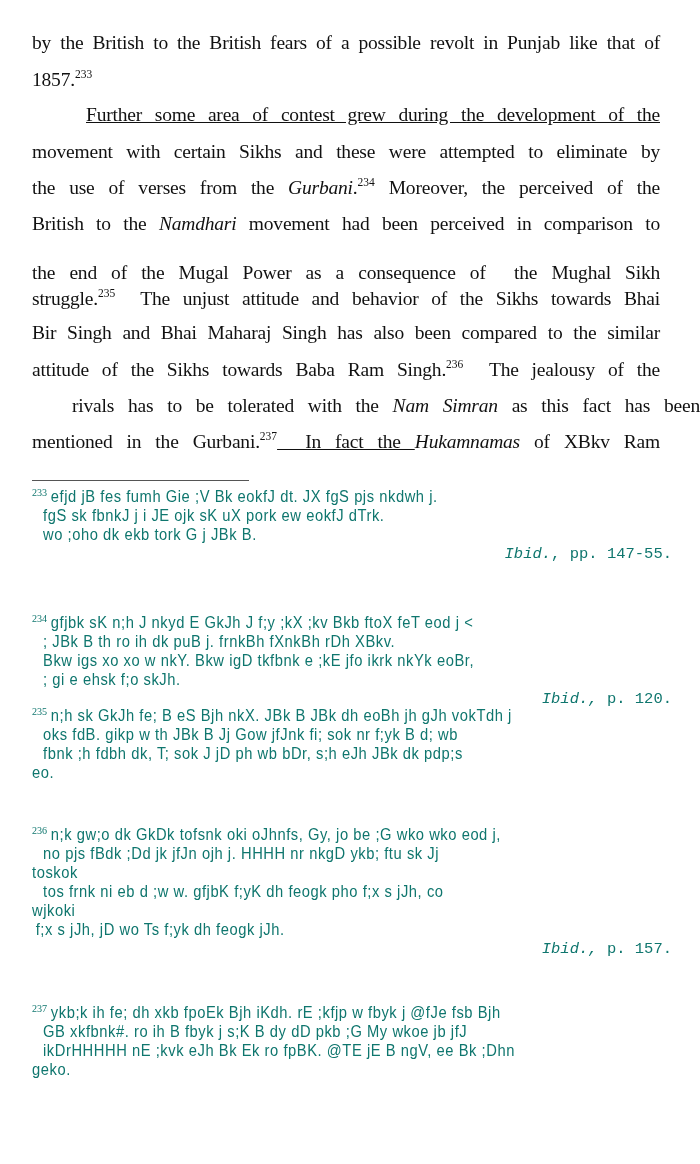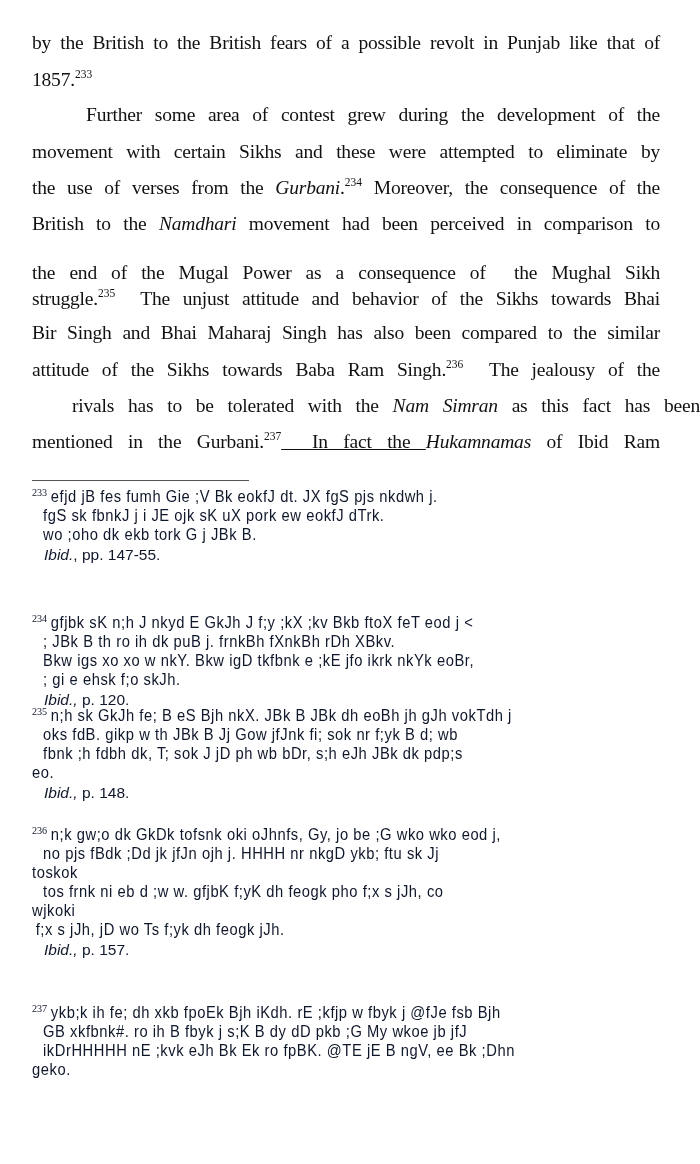--- a/index.html
+++ b/index.html
@@ -37,20 +37,21 @@
       line-height: 26px;
       white-space: nowrap;
     }
     .justify {
       text-align: justify;
       text-align-last: justify;
     }
     .indent {
       padding-left: 54px;
       box-sizing: border-box;
+      text-decoration: underline;
     }
     sup.fn {
       font-size: 11.5px;
       vertical-align: 0;
       position: relative;
       top: -8px;
       letter-spacing: 0;
     }
     i { font-style: italic; }
 
@@ -62,21 +63,21 @@
       height: 0;
       border-top: 1.2px solid #555555;
     }
 
     .footnote {
       position: absolute;
       left: 32px;
       width: 640px;
       font-family: "Liberation Sans", "DejaVu Sans", sans-serif;
       font-size: 16px;
-      color: #0f172a;
+      color: #0f766e;
     }
     .fn-line {
       position: relative;
       height: 19px;
       line-height: 19px;
       white-space: nowrap;
       transform: scaleX(0.92);
       transform-origin: left center;
       letter-spacing: 0.6px;
     }
@@ -86,46 +87,47 @@
     .fn-line.flush { padding-left: 0; }
     .fn-num {
       font-family: "Liberation Serif", "DejaVu Serif", serif;
       font-size: 11px;
       position: relative;
       top: -6px;
       margin-right: 4px;
       letter-spacing: 0;
     }
     .ibid {
-      font-family: Liberation Sans, sans-serif;
+      font-family: Liberation Mono, monospace;
       font-size: 15.5px;
       height: 21px;
       line-height: 21px;
       padding-left: 12px;
       white-space: nowrap;
+      text-align: right;
     }
   </style>
 </head>
 <body>
 
 <div class="page">
 
   <div class="body-text" style="top:30px;">
     <div class="line justify" style="top:0px;"><span style="white-space: pre;">by the British to the British fears of a possible revolt in Punjab like that of</span></div>
     <div class="line" style="top:37px;"><span style="white-space: pre;">1857.</span><sup class="fn">233</sup></div>
     <div class="line justify indent" style="top:72px;"><span style="white-space: pre;">Further some area of contest grew during the development of the</span></div>
     <div class="line justify" style="top:109px;"><span style="white-space: pre;">movement with certain Sikhs and these were attempted to eliminate by</span></div>
-    <div class="line justify" style="top:145px;"><span style="white-space: pre;">the use of verses from the </span><i>Gurbani</i><span style="white-space: pre;">.</span><sup class="fn">234</sup><span style="white-space: pre;"> Moreover, the consequence of the</span></div>
+    <div class="line justify" style="top:145px;"><span style="white-space: pre;">the use of verses from the </span><i>Gurbani</i><span style="white-space: pre;">.</span><sup class="fn">234</sup><span style="white-space: pre;"> Moreover, the perceived of the</span></div>
     <div class="line justify" style="top:181px;"><span style="white-space: pre;">British to the </span><i>Namdhari</i><span style="white-space: pre;"> movement had been perceived in comparison to</span></div>
     <div class="line justify" style="top:230px;"><span style="white-space: pre;">the end of the Mugal Power as a consequence of  the Mughal Sikh</span></div>
     <div class="line justify" style="top:256px;"><span style="white-space: pre;">struggle.</span><sup class="fn">235</sup><span style="white-space: pre;">  The unjust attitude and behavior of the Sikhs towards Bhai</span></div>
     <div class="line justify" style="top:290px;"><span style="white-space: pre;">Bir Singh and Bhai Maharaj Singh has also been compared to the similar</span></div>
     <div class="line justify" style="top:327px;"><span style="white-space: pre;">attitude of the Sikhs towards Baba Ram Singh.</span><sup class="fn">236</sup><span style="white-space: pre;">  The jealousy of the</span></div>
     <div class="line justify" style="top:363px;margin-left:40px;"><span style="white-space: pre;">rivals has to be tolerated with the </span><i>Nam Simran</i><span style="white-space: pre;"> as this fact has been</span></div>
-    <div class="line justify" style="top:399px;"><span style="white-space: pre;">mentioned in the Gurbani.</span><sup class="fn">237</sup><span style="white-space: pre; text-decoration: underline;">  In fact the </span><i>Hukamnamas</i><span style="white-space: pre;"> of Ibid Ram</span></div>
+    <div class="line justify" style="top:399px;"><span style="white-space: pre;">mentioned in the Gurbani.</span><sup class="fn">237</sup><span style="white-space: pre; text-decoration: underline;">  In fact the </span><i>Hukamnamas</i><span style="white-space: pre;"> of XBkv Ram</span></div>
   </div>
 
   <div class="rule"></div>
 
   <div class="footnote" style="top:487px;">
     <div class="fn-line first">
       <span class="fn-num">233</span><span>efjd jB fes fumh Gie ;V Bk eokfJ dt. JX fgS pjs nkdwh j.</span>
     </div>
     <div class="fn-line cont2"><span>fgS sk fbnkJ j i JE ojk sK uX pork ew eokfJ dTrk.</span></div>
     <div class="fn-line cont2"><span>wo ;oho dk ekb tork G j JBk B.</span></div>
@@ -142,21 +144,20 @@
     <div class="ibid"><i>Ibid.,</i><span> p. 120.</span></div>
   </div>
 
   <div class="footnote" style="top:706px;">
     <div class="fn-line first">
       <span class="fn-num">235</span><span>n;h sk GkJh fe; B eS Bjh nkX. JBk B JBk dh eoBh jh gJh vokTdh j</span>
     </div>
     <div class="fn-line cont2"><span>oks fdB. gikp w th JBk B Jj Gow jfJnk fi; sok nr f;yk B d; wb</span></div>
     <div class="fn-line cont2"><span>fbnk ;h fdbh dk, T; sok J jD ph wb bDr, s;h eJh JBk dk pdp;s</span></div>
     <div class="fn-line flush"><span>eo.</span></div>
-    <div class="ibid"><i>Ibid.,</i><span> p. 148.</span></div>
   </div>
 
   <div class="footnote" style="top:825px;">
     <div class="fn-line first">
       <span class="fn-num">236</span><span>n;k gw;o dk GkDk tofsnk oki oJhnfs, Gy, jo be ;G wko wko eod j,</span>
     </div>
     <div class="fn-line cont2"><span>no pjs fBdk ;Dd jk jfJn ojh j. HHHH nr nkgD ykb; ftu sk Jj</span></div>
     <div class="fn-line flush"><span>toskok</span></div>
     <div class="fn-line cont2"><span>tos frnk ni eb d ;w w. gfjbK f;yK dh feogk pho f;x s jJh, co</span></div>
     <div class="fn-line flush"><span>wjkoki</span></div>

